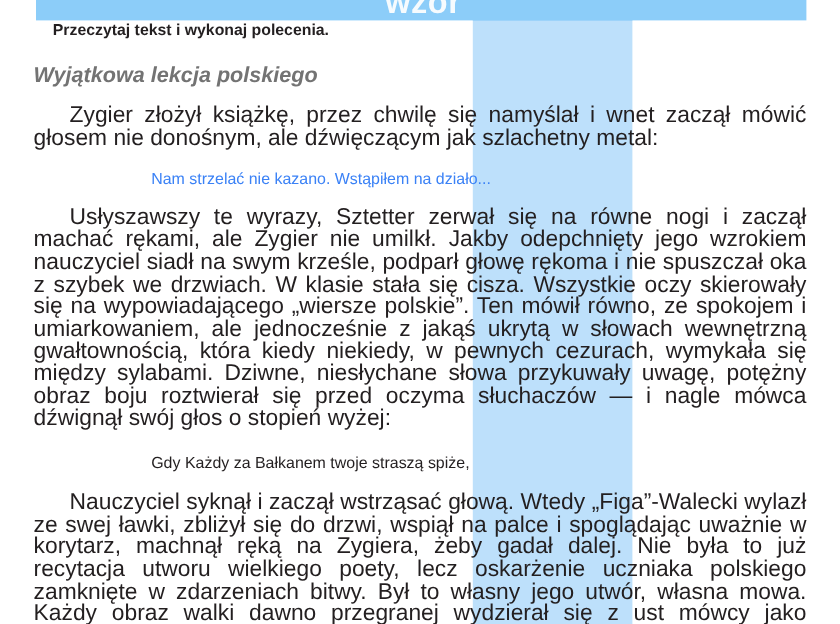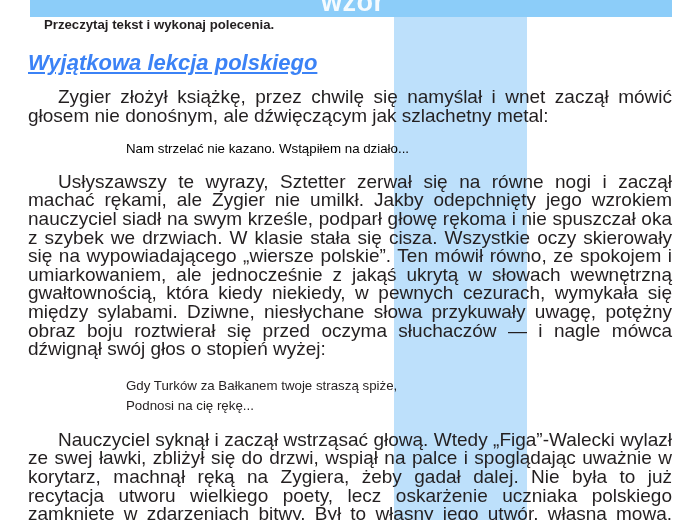--- a/index.html
+++ b/index.html
@@ -86,43 +86,42 @@
     font-weight: bold;
     color: #231f20;
     line-height: 17px;
     margin: 16px;
     padding: 0;
     height: 17px;
     white-space: nowrap;
   }
 
   #article-title {
-    font-size: 22px;
+    font-size: 18px;
     font-weight: bold;
     font-style: italic;
-    color: #3b82f6;
+    color: #737373;
     margin: 18px 0 0 0;
     line-height: 23px;
-    text-decoration: underline;
   }
 
   .para {
     font-size: 19px;
     color: #231f20;
     line-height: 18.6px;
     text-align: justify;
     margin: 14px 0 0 0;
   }
   .para.indent {
     text-indent: 30px;
   }
 
   .quote-block {
     font-size: 13.3px;
-    color: #000000;
+    color: #3b82f6;
     line-height: 18.6px;
     margin: 15px 0 0 0;
     padding-left: 98px;
   }
   .verse-block {
     font-size: 13.3px;
     color: #231f20;
     line-height: 20.5px;
     margin: 17px 0 0 0;
     padding-left: 98px;
@@ -154,19 +153,18 @@
 
   <h2 id="article-title">Wyjątkowa lekcja polskiego</h2>
 
   <p class="para indent">Zygier złożył książkę, przez chwilę się namyślał i wnet zaczął mówić głosem nie donośnym, ale dźwięczącym jak szlachetny metal:</p>
 
   <div class="quote-block">Nam strzelać nie kazano. Wstąpiłem na działo...</div>
 
   <p class="para indent">Usłyszawszy te wyrazy, Sztetter zerwał się na równe nogi i zaczął machać rękami, ale Zygier nie umilkł. Jakby odepchnięty jego wzrokiem nauczyciel siadł na swym krześle, podparł głowę rękoma i nie spuszczał oka z szybek we drzwiach. W klasie stała się cisza. Wszystkie oczy skierowały się na wypowiadającego „wiersze polskie”. Ten mówił równo, ze spokojem i umiarkowaniem, ale jednocześnie z jakąś ukrytą w słowach wewnętrzną gwałtownością, która kiedy niekiedy, w pewnych cezurach, wymykała się między sylabami. Dziwne, niesłychane słowa przykuwały uwagę, potężny obraz boju roztwierał się przed oczyma słuchaczów — i nagle mówca dźwignął swój głos o stopień wyżej:</p>
 
   <div class="verse-block">
-    <div class="verse-line">Gdy Turków za Bałkanem twoje straszą spiże,</div>
-    <div class="verse-line">Podnosi na cię rękę...</div>
+    <div class="verse-line">Gdy Każdy za Bałkanem twoje straszą spiże,</div>
   </div>
 
   <p class="para indent">Nauczyciel syknął i zaczął wstrząsać głową. Wtedy „Figa”-Walecki wylazł ze swej ławki, zbliżył się do drzwi, wspiął na palce i spoglądając uważnie w korytarz, machnął ręką na Zygiera, żeby gadał dalej. Nie była to już recytacja utworu wielkiego poety, lecz oskarżenie uczniaka polskiego zamknięte w zdarzeniach bitwy. Był to własny jego utwór, własna mowa. Każdy obraz walki dawno przegranej wydzierał się z ust mówcy jako pragnienie uczestnictwa w tym dziele zgubionym</p>
 
 </div>
 
 </body></html>

